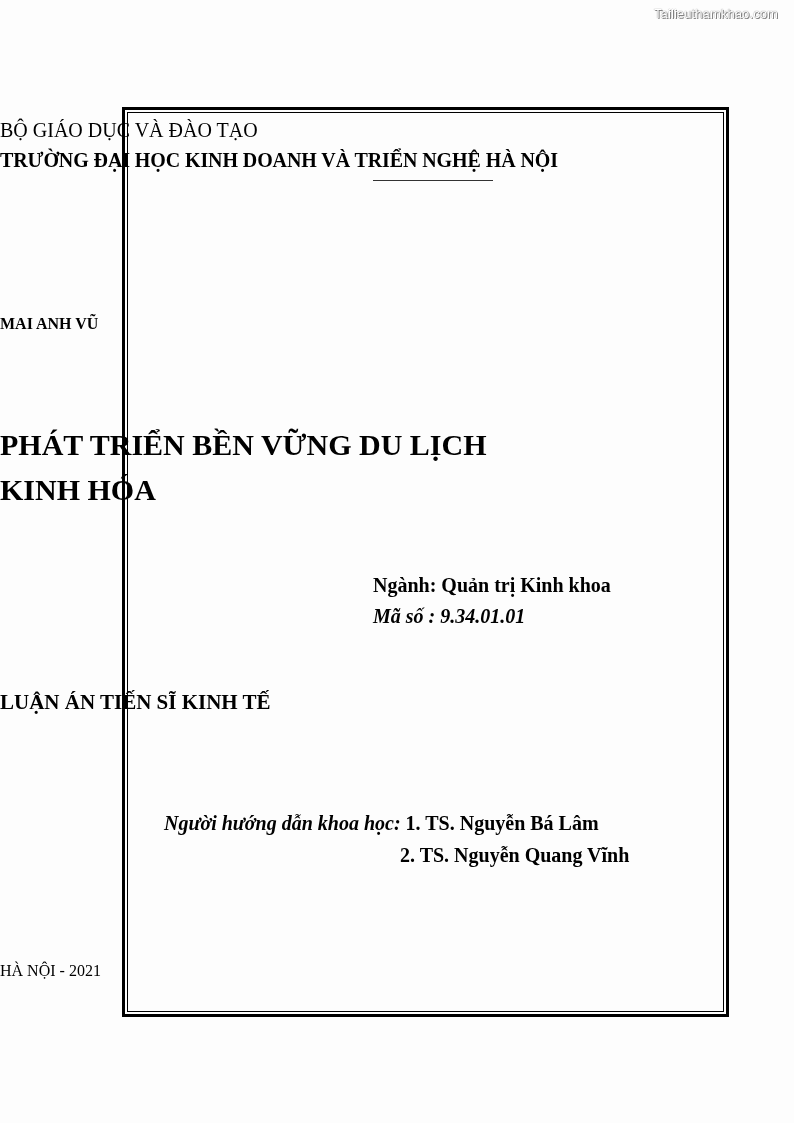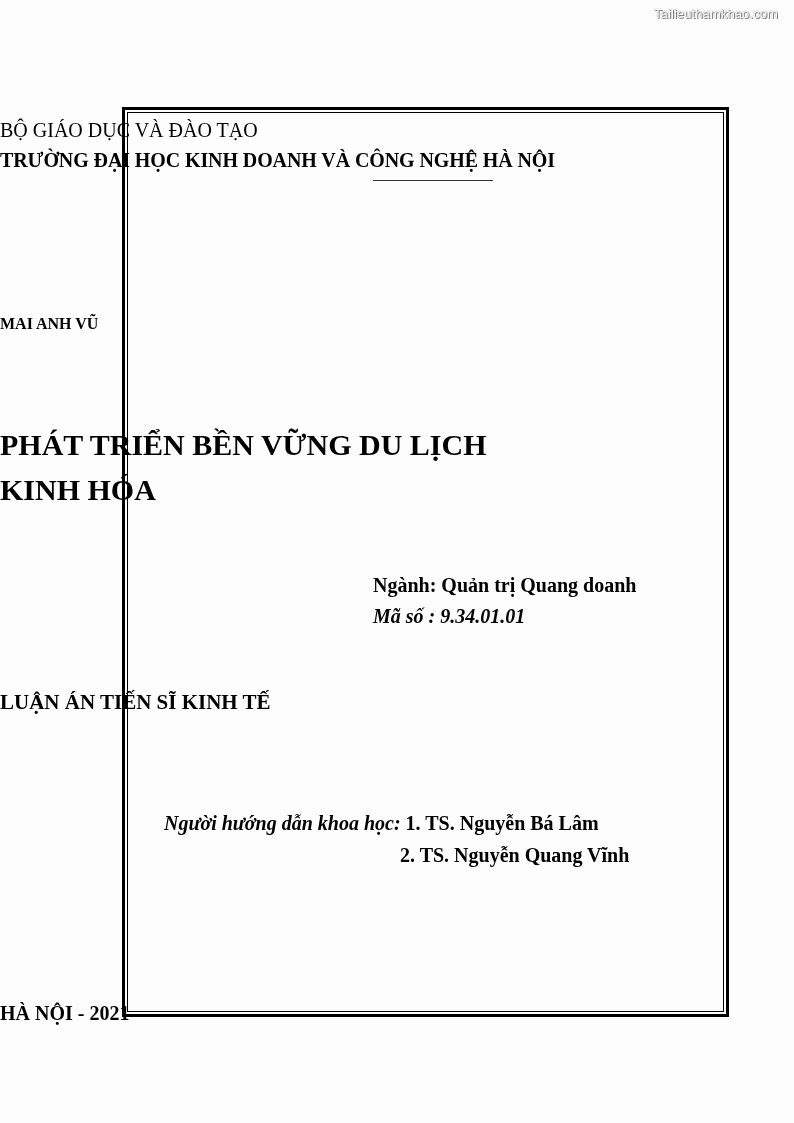--- a/index.html
+++ b/index.html
@@ -107,44 +107,44 @@
     .advisor1 {
       left: 164px;
       top: 812px;
       text-align: right;
     }
     .advisor2 {
       left: 400px;
       top: 844px;
     }
     .place-year {
-      top: 1002px;
-      font-size: 20px;
-      font-weight: bold;
+      top: 962px;
+      font-size: 16px;
+      font-weight: normal;
     }
   </style>
 </head>
 <body>
 
 <div class="watermark">Tailieuthamkhao.com</div>
 
 <div class="frame-outer">
   <div class="frame-inner"></div>
 </div>
 
 <div class="line ministry">BỘ GIÁO DỤC VÀ ĐÀO TẠO</div>
-<div class="line university">TRƯỜNG ĐẠI HỌC KINH DOANH VÀ CÔNG NGHỆ HÀ NỘI</div>
+<div class="line university">TRƯỜNG ĐẠI HỌC KINH DOANH VÀ TRIỂN NGHỆ HÀ NỘI</div>
 <div class="rule"></div>
 
 <div class="line author">MAI ANH VŨ</div>
 
 <div class="line title1">PHÁT TRIỂN BỀN VỮNG DU LỊCH</div>
 <div class="line title2">KINH HÓA</div>
 
-<div class="abs major">Ngành: Quản trị Quang doanh</div>
+<div class="abs major">Ngành: Quản trị Kinh khoa</div>
 <div class="abs code">Mã số : 9.34.01.01</div>
 
 <div class="line degree">LUẬN ÁN TIẾN SĨ KINH TẾ</div>
 
 <div class="abs advisor1">
   <span class="advisor-label">Người hướng dẫn khoa học:</span>
   <span>1. TS. Nguyễn Bá Lâm</span>
 </div>
 <div class="abs advisor2">2. TS. Nguyễn Quang Vĩnh</div>
 

